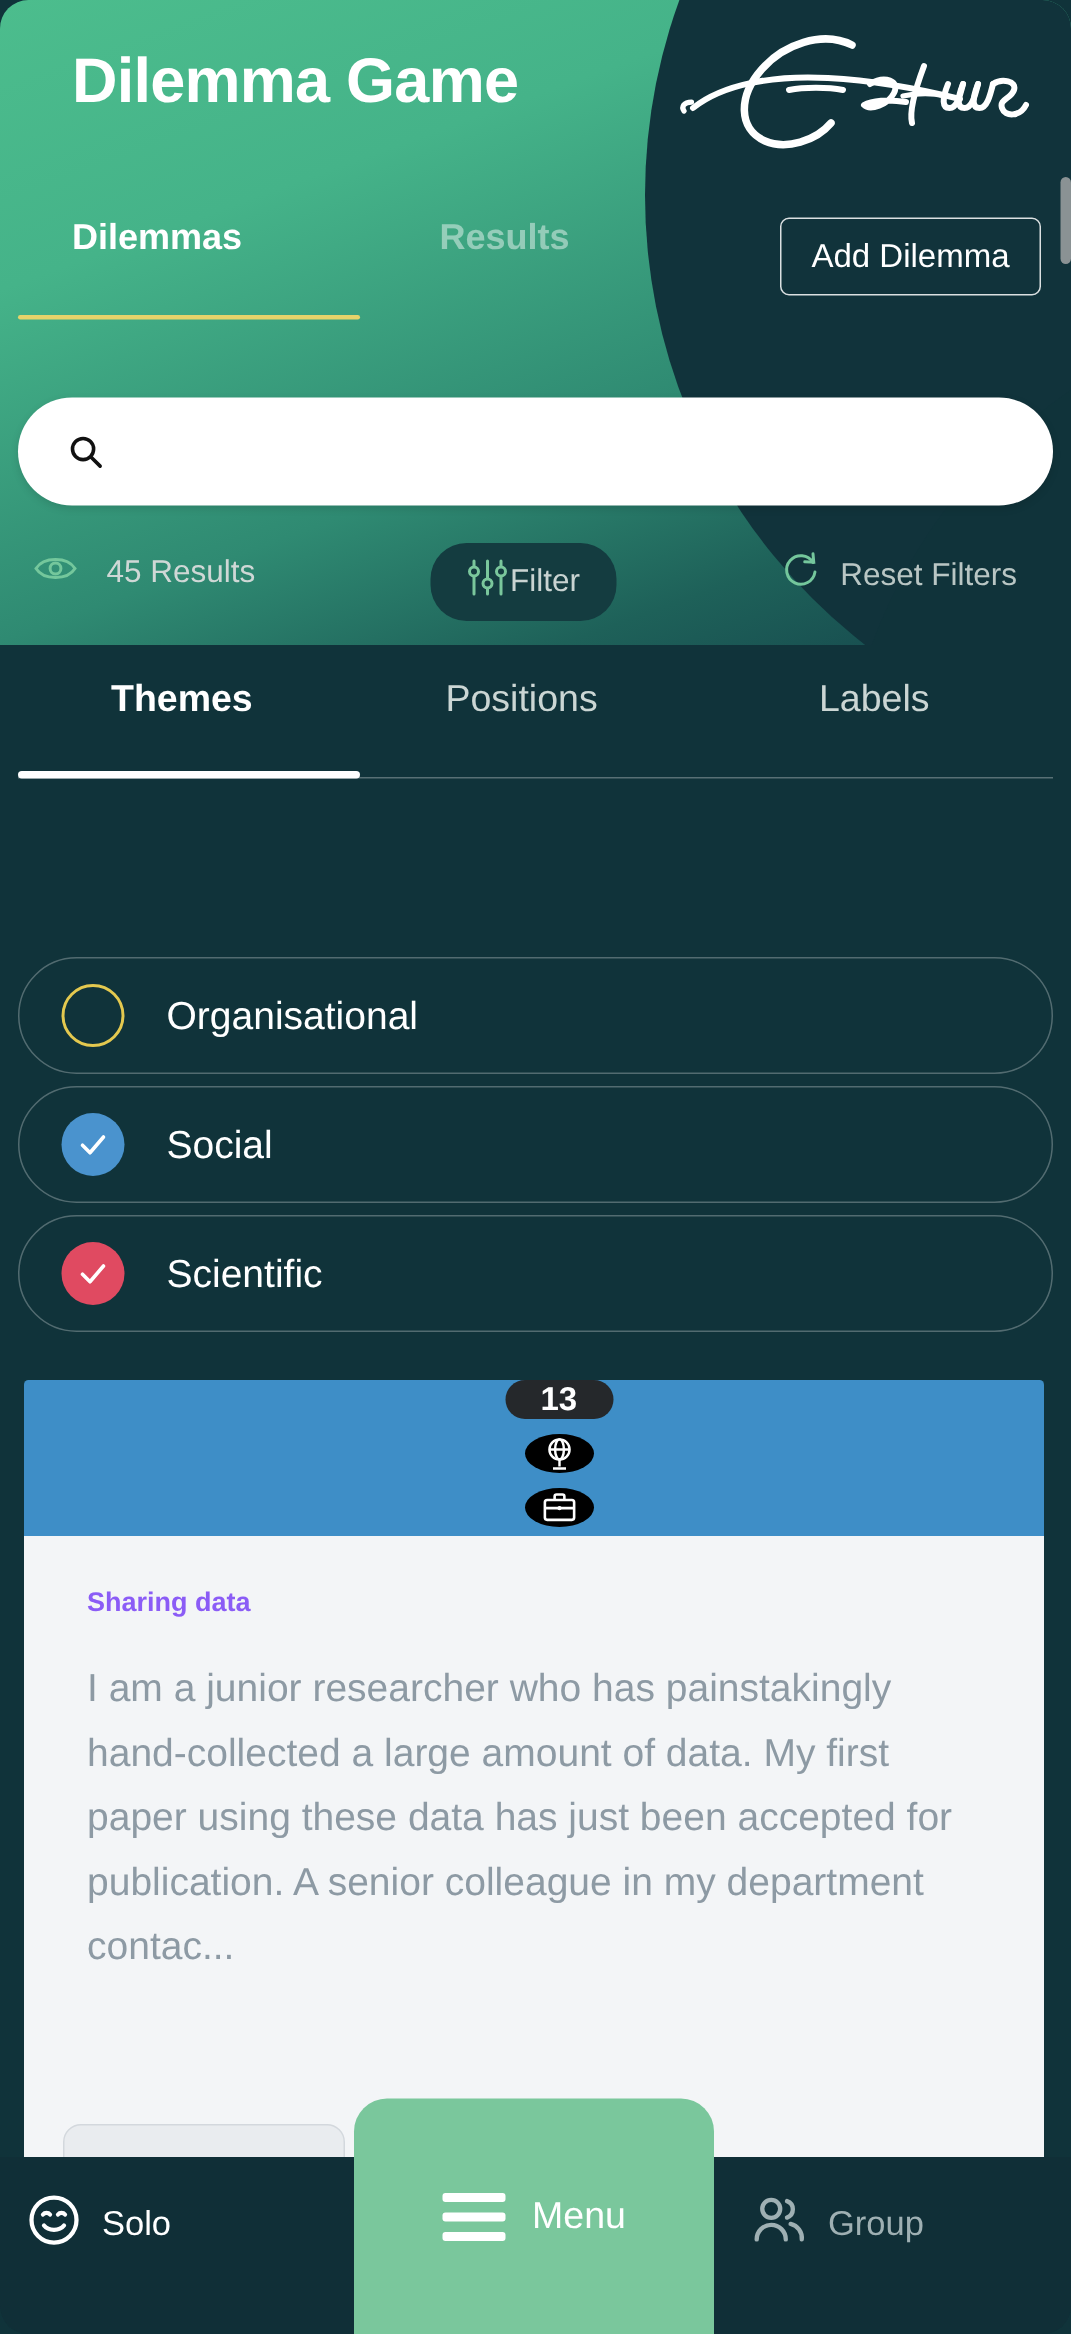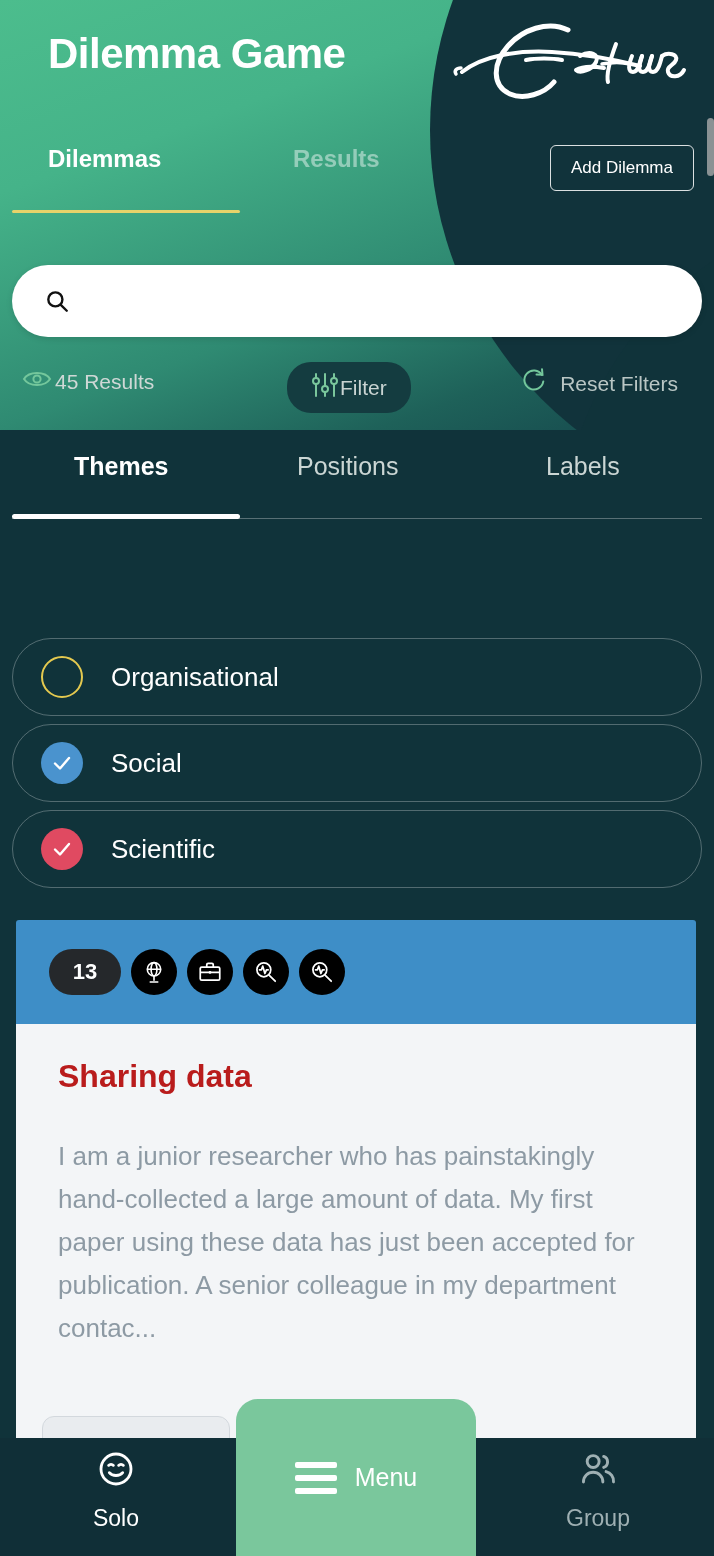--- a/index.html
+++ b/index.html
@@ -7,20 +7,21 @@
     width: 714px; height: 1556px;
     background: #10333a;
     font-family: "Liberation Sans", sans-serif;
     overflow: hidden;
   }
   #app {
     position: relative;
     width: 714px; height: 1556px;
     background: #10333a;
     overflow: hidden;
+    border-radius: 19px;
   }
 
   
   .header {
     position: relative;
     height: 430px;
     background: linear-gradient(160deg, #4cbd8d 0%, #45b389 28%, #2f8a72 62%, #1e6159 82%, #15464c 100%);
     overflow: hidden;
   }
   .header-dark-blob {
@@ -74,21 +75,21 @@
     background: #e6d36a;
     border-radius: 2px;
   }
   .add-dilemma {
     position: absolute;
     right: 20px; top: 0px;
     padding: 12px 20px;
     border: 1.5px solid rgba(255,255,255,0.85);
     border-radius: 6px;
     color: #ffffff;
-    font-size: 17px;
+    font-size: 22px;
     background: transparent;
     cursor: pointer;
     font-family: "Liberation Sans", sans-serif;
   }
 
   
   .search-wrap {
     position: absolute;
     left: 12px; top: 265px;
     width: 690px; height: 72px;
@@ -111,21 +112,21 @@
 
   
   .filter-row {
     position: absolute;
     left: 0; top: 360px;
     width: 100%; height: 58px;
     z-index: 6;
   }
   .results-count {
     position: absolute; left: 22px; top: 8px;
-    display: flex; align-items: center; gap: 3px;
+    display: flex; align-items: center; gap: 19px;
     color: #cfd8d6; font-size: 21px;
     cursor: pointer;
   }
   .filter-btn {
     position: absolute; left: 287px; top: 2px;
     display: flex; align-items: center; gap: 1px;
     padding: 10px 24px;
     background: #143c40;
     border-radius: 24px;
     color: #c9d4d2; font-size: 21px;
@@ -224,20 +225,21 @@
     border-radius: 3px;
     overflow: hidden;
     z-index: 4;
   }
   .card-header {
     background: #3e8ec7;
     height: 104px;
     display: flex; align-items: center;
     padding-left: 33px;
     gap: 10px;
+    flex-direction: column;
   }
   .pill-badge {
     height: 46px; min-width: 72px;
     border-radius: 23px;
     background: #25282b;
     color: #ffffff;
     font-size: 22px; font-weight: bold;
     display: flex; align-items: center; justify-content: center;
   }
   .icon-badge {
@@ -246,23 +248,23 @@
     background: #000000;
     display: flex; align-items: center; justify-content: center;
   }
   .card-body {
     background: #f3f5f7;
     padding: 34px 33px 0 42px;
     min-height: 420px;
     position: relative;
   }
   .card-title {
-    font-size: 32px; font-weight: bold;
-    color: #b91c1c;
-    margin-bottom: 40px;
+    font-size: 18px; font-weight: bold;
+    color: #8b5cf6;
+    margin-bottom: 25px;
   }
   .card-text {
     font-size: 26px;
     line-height: 43px;
     color: #8d9aa4;
   }
   .card-action {
     position: absolute;
     left: 26px; bottom: -34px;
     width: 188px; height: 62px;
@@ -278,23 +280,23 @@
   
   .bottom-nav {
     position: absolute;
     left: 0; bottom: 0;
     width: 714px; height: 118px;
     background: #102f37;
     z-index: 10;
   }
   .nav-item {
     position: absolute;
-    top: 11px;
+    top: 22px;
     width: 200px;
-    display: flex; flex-direction: column; align-items: center; gap: 12px;
+    display: flex; flex-direction: row; align-items: center; gap: 12px;
     cursor: pointer;
   }
   .nav-item.solo { left: 16px; }
   .nav-item.group { right: 16px; }
   .nav-label { font-size: 23px; }
   .nav-item.solo .nav-label { color: #ffffff; }
   .nav-item.group .nav-label { color: #9fb0b3; }
 
   .menu-fab {
     position: absolute;

